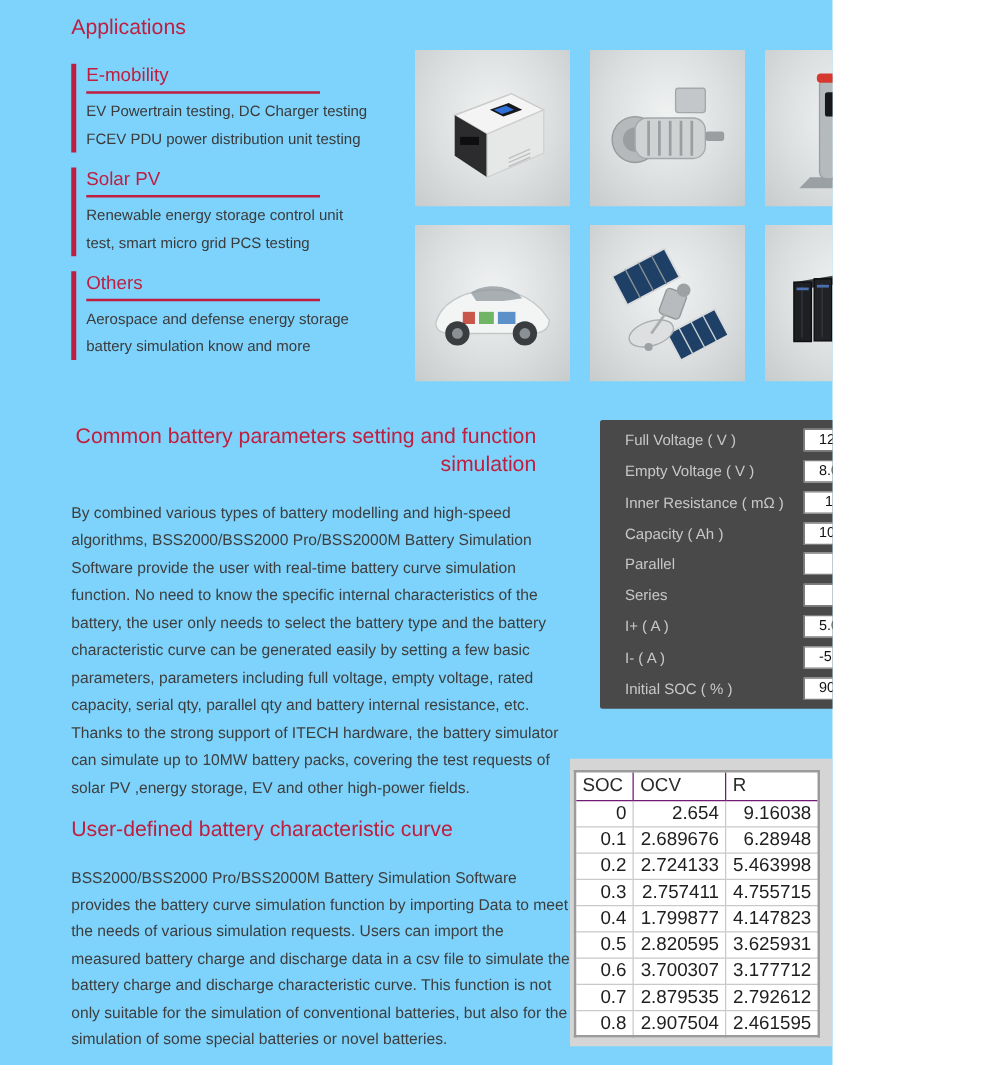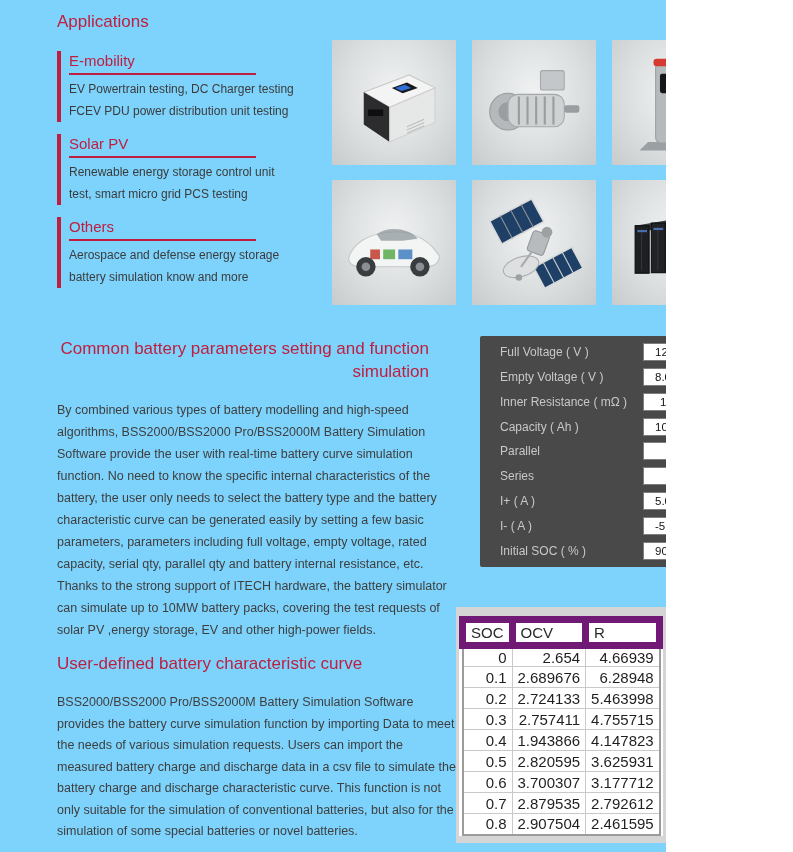--- a/index.html
+++ b/index.html
@@ -41,21 +41,21 @@
   .spin{width:13px;display:flex;flex-direction:column;border:1px solid #7d7d7d;}
   .spin-btn{flex:1;display:flex;align-items:center;justify-content:center;background:#e3e3e3;
     border:none;padding:0;cursor:pointer;}
   .spin-btn + .spin-btn{border-top:1px solid #9a9a9a;}
   .tri-up{width:0;height:0;border-left:3px solid transparent;border-right:3px solid transparent;border-bottom:4px solid #333;}
   .tri-dn{width:0;height:0;border-left:3px solid transparent;border-right:3px solid transparent;border-top:4px solid #333;}
   
   .tbl-wrap{position:absolute;left:456px;top:607px;background:#d5d5d5;padding:9px 10px 7px 3px;}
   .tbl{border-collapse:collapse;background:#fff;border:2px solid #9b9b9b;table-layout:fixed;}
   .tbl th{width:88px;height:23px;text-align:left;font-weight:400;font-size:15px;color:#2a2a2a;
-    padding:1px 5px;border:7px solid #701a75;}
+    padding:1px 5px;border:1px solid #701a75;}
   .tbl th + th{width:79px;}
   .tbl td{height:21px;text-align:right;font-size:15px;color:#1f1f1f;padding:0 5px;border:1px solid #c9c9c9;}
   
   .ln{stroke:#8e9396;stroke-width:1;}
 </style>
 </head>
 <body>
 
 <div id="page">
 
@@ -340,40 +340,40 @@
         <tr>
           <th>SOC</th>
           <th>OCV</th>
           <th>R</th>
         </tr>
       </thead>
       <tbody>
         <tr>
           <td>0</td>
           <td>2.654</td>
-          <td>4.66939</td>
+          <td>9.16038</td>
         </tr>
         <tr>
           <td>0.1</td>
           <td>2.689676</td>
           <td>6.28948</td>
         </tr>
         <tr>
           <td>0.2</td>
           <td>2.724133</td>
           <td>5.463998</td>
         </tr>
         <tr>
           <td>0.3</td>
           <td>2.757411</td>
           <td>4.755715</td>
         </tr>
         <tr>
           <td>0.4</td>
-          <td>1.943866</td>
+          <td>1.799877</td>
           <td>4.147823</td>
         </tr>
         <tr>
           <td>0.5</td>
           <td>2.820595</td>
           <td>3.625931</td>
         </tr>
         <tr>
           <td>0.6</td>
           <td>3.700307</td>

